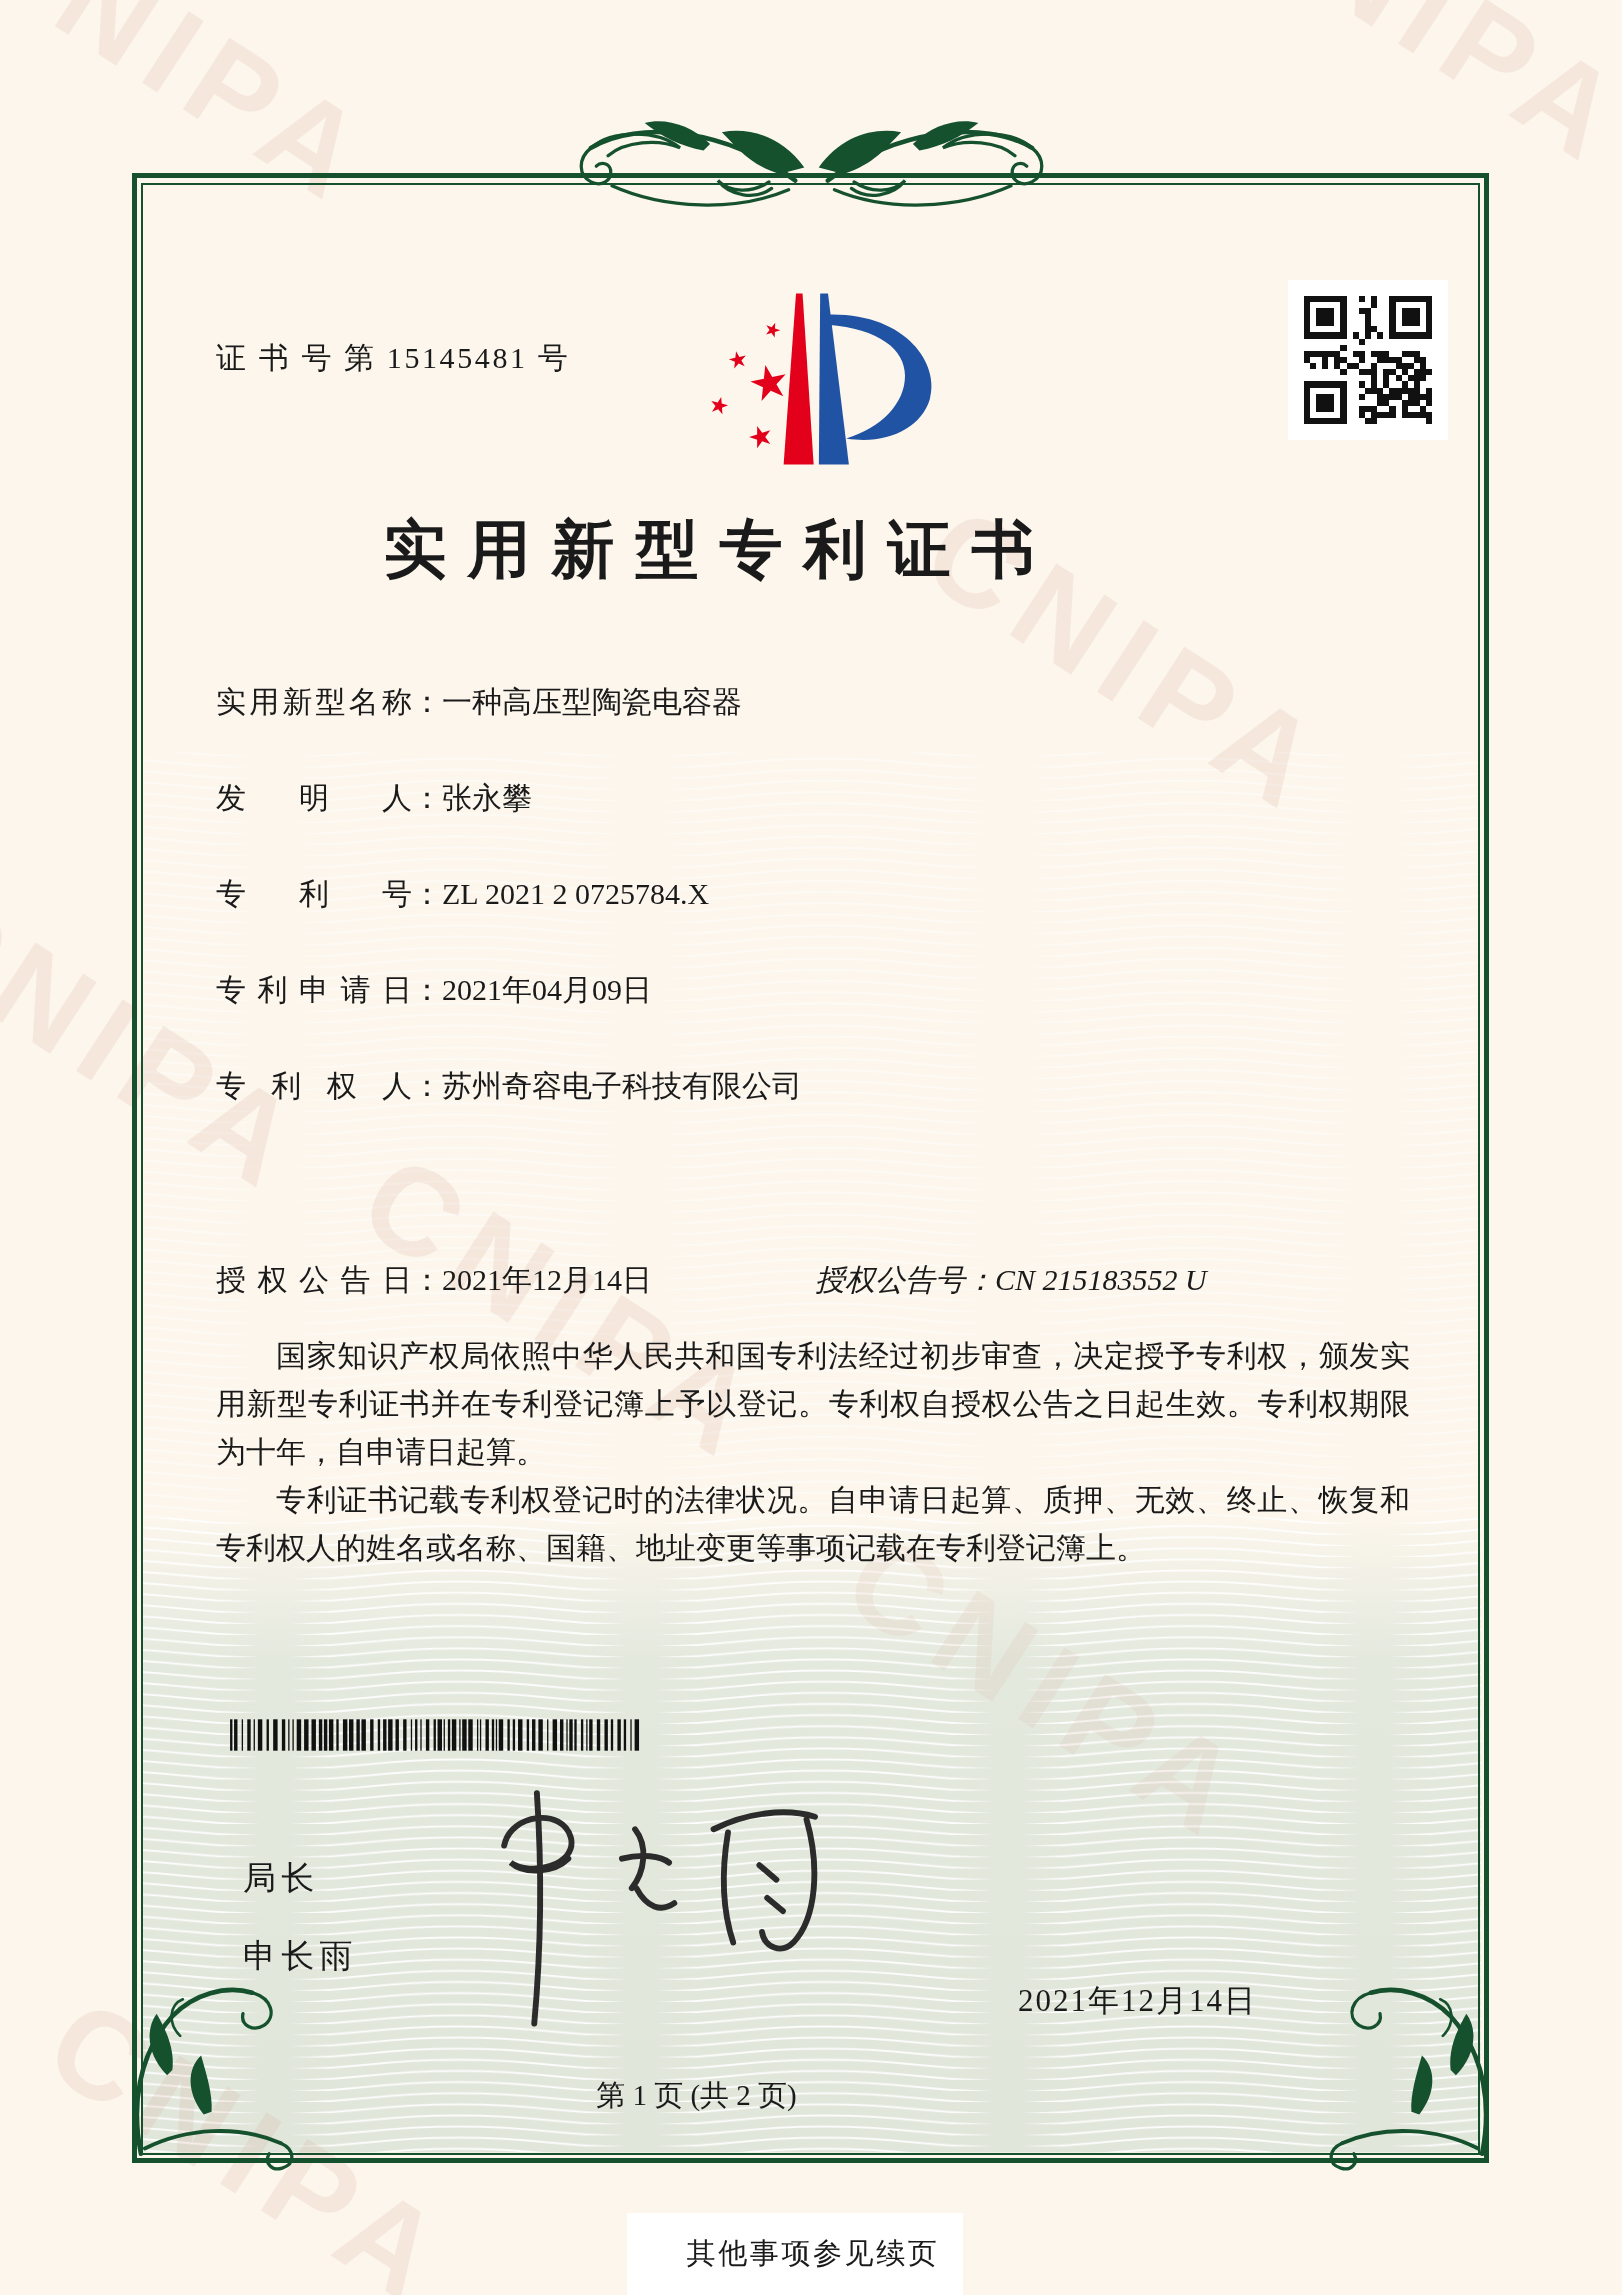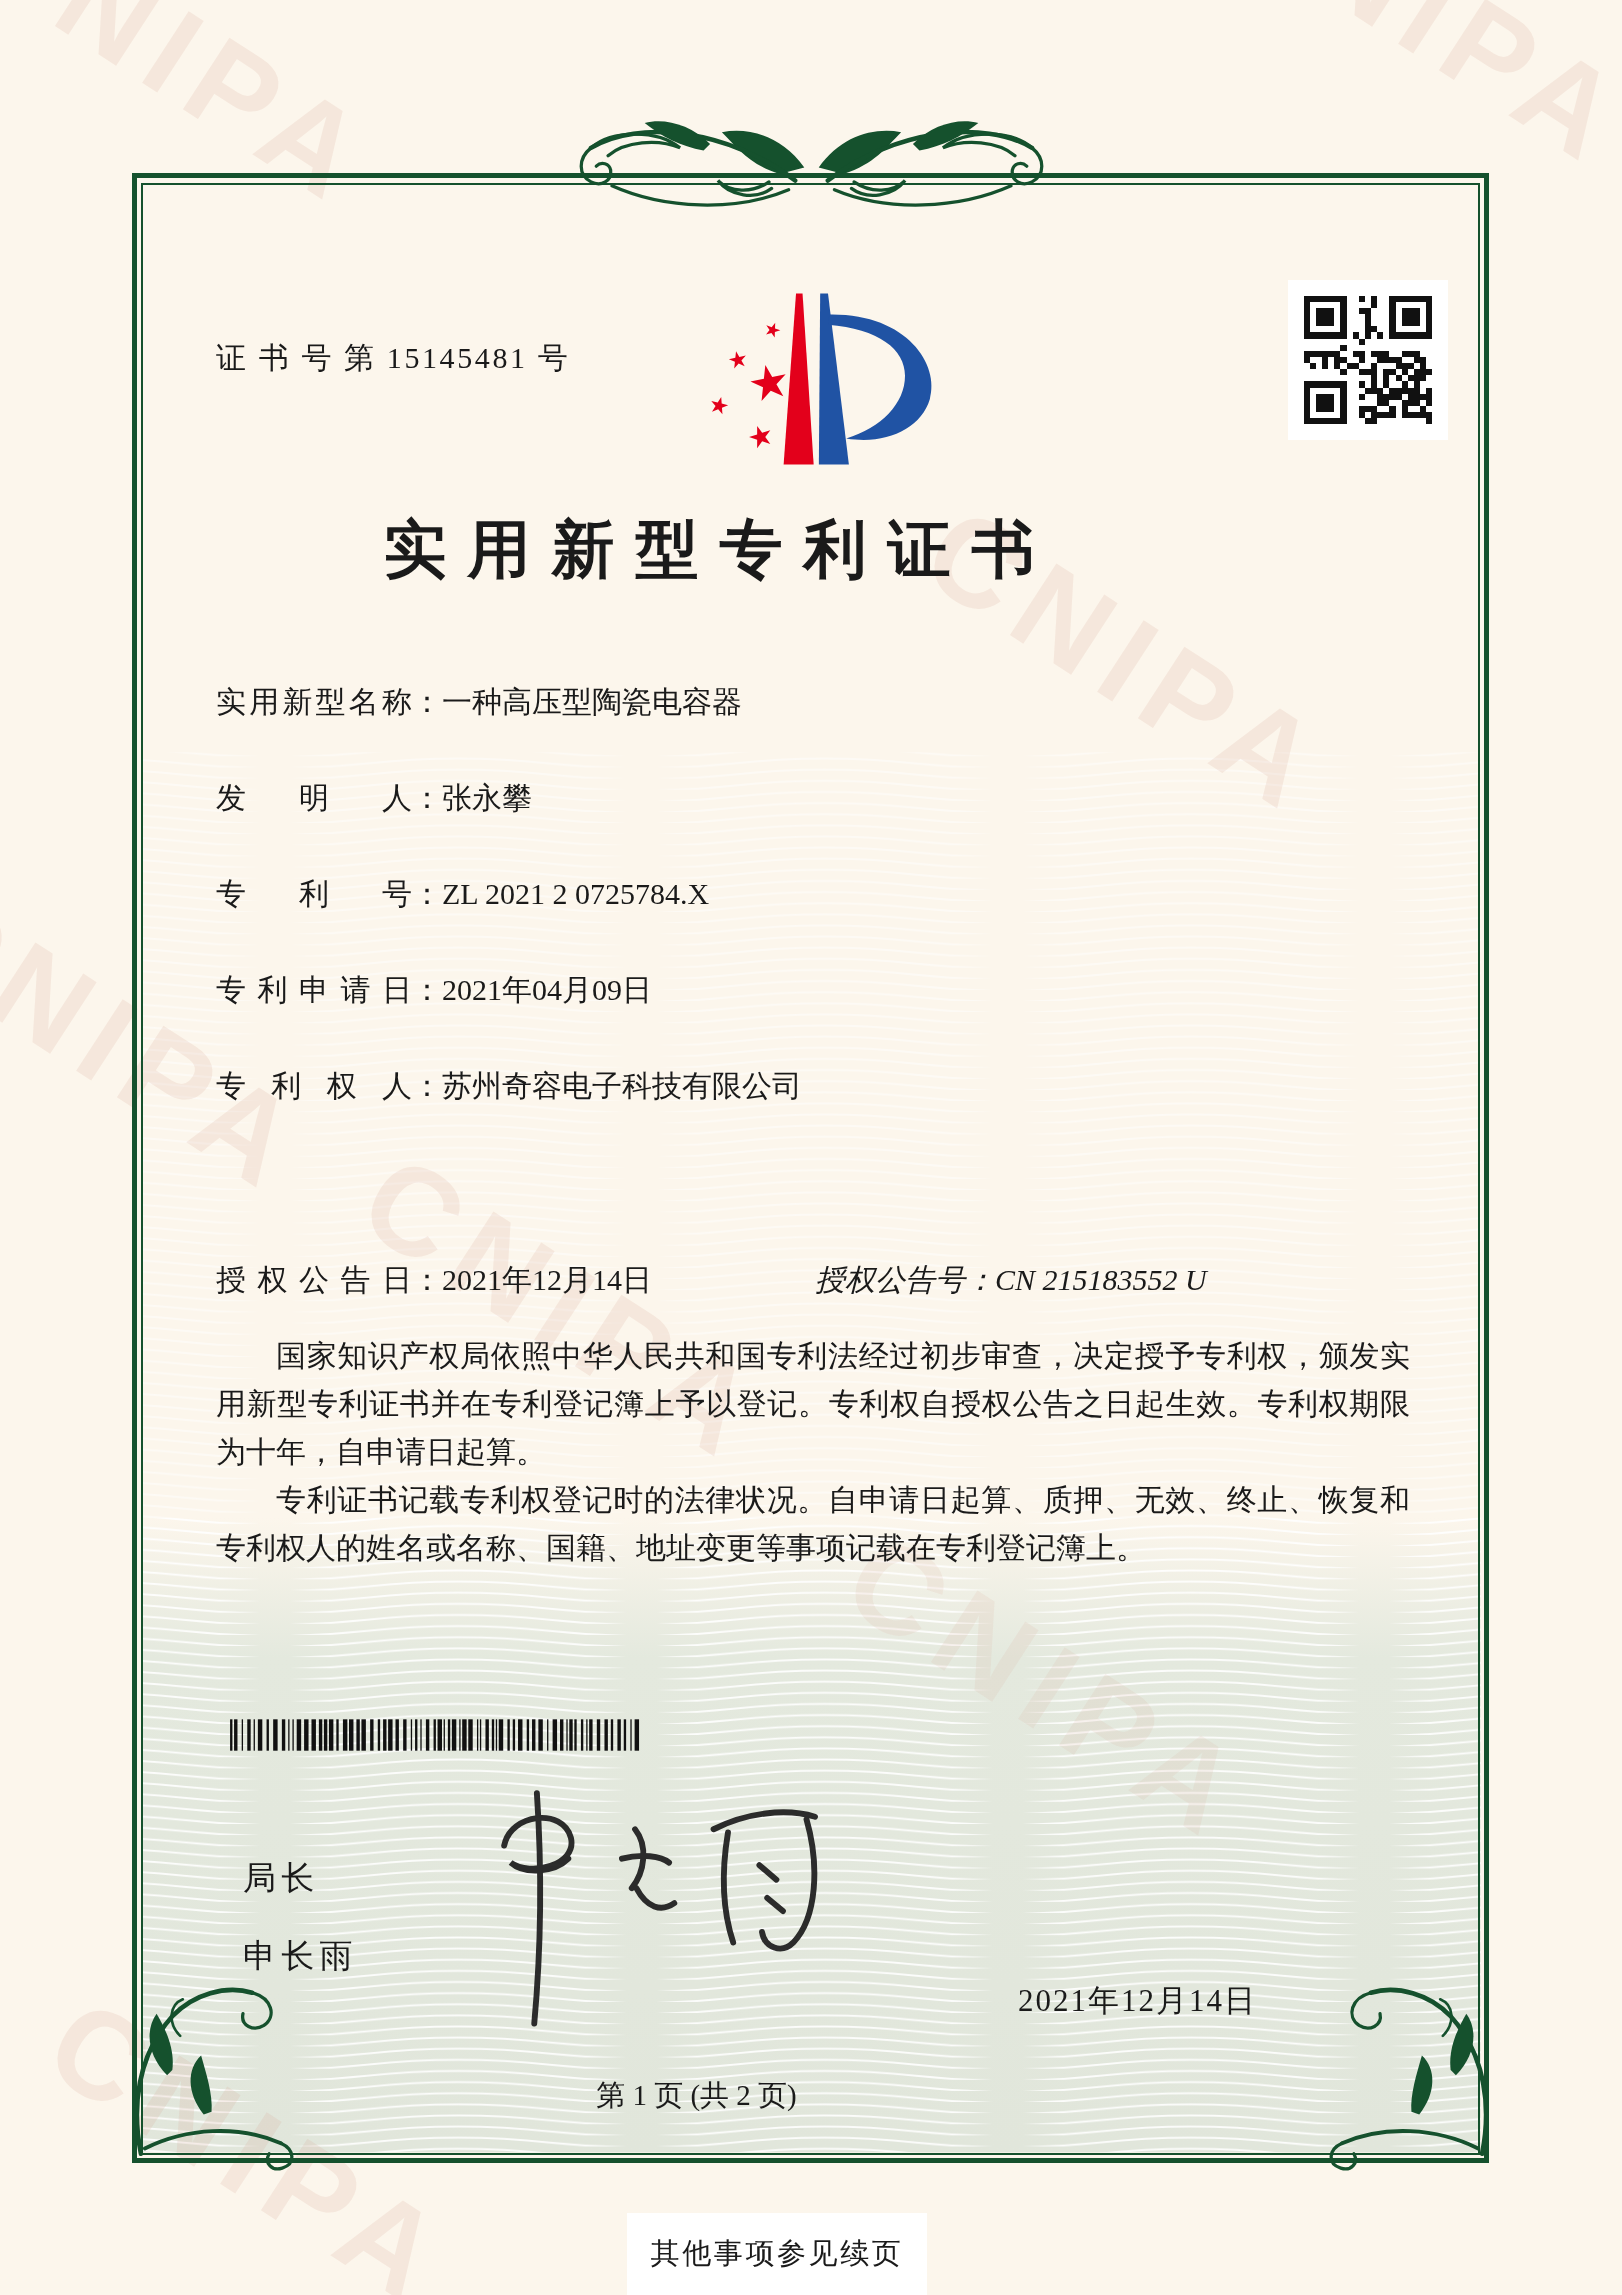--- a/index.html
+++ b/index.html
@@ -47,21 +47,21 @@
   .grant2{position:absolute;left:599px;top:0;white-space:nowrap;font-style:italic;}
   .paras{left:216px;top:1332px;width:1194px;font-size:30px;line-height:48px;
     text-align:justify;z-index:5;}
   .paras p{margin:0;text-indent:2em;}
   .director-title{left:243px;top:1856px;font-size:33px;letter-spacing:5.2px;z-index:5;}
   .director-name{left:243px;top:1934px;font-size:33px;letter-spacing:5.2px;z-index:5;}
   .issue-date{left:1018px;top:1980px;font-size:31px;letter-spacing:2px;z-index:5;}
   .pageinfo{left:0;width:1393px;top:2076px;text-align:center;font-size:29px;z-index:5;}
   .footer-strip{
     left:627px;top:2213px;width:300px;height:82px;background:#ffffff;z-index:6;
-    display:flex;align-items:center;justify-content:center;
+    display:flex;align-items:center;justify-content:center;padding-left:36px;
   }
   .footer-note{font-size:29px;letter-spacing:2.6px;}
 </style>
 </head>
 <body>
 
 <div id="page">
 
   <svg class="abs layer1" style="left:0;top:0;" width="1623" height="2295" viewBox="0 0 2480 3508">
     <defs>

